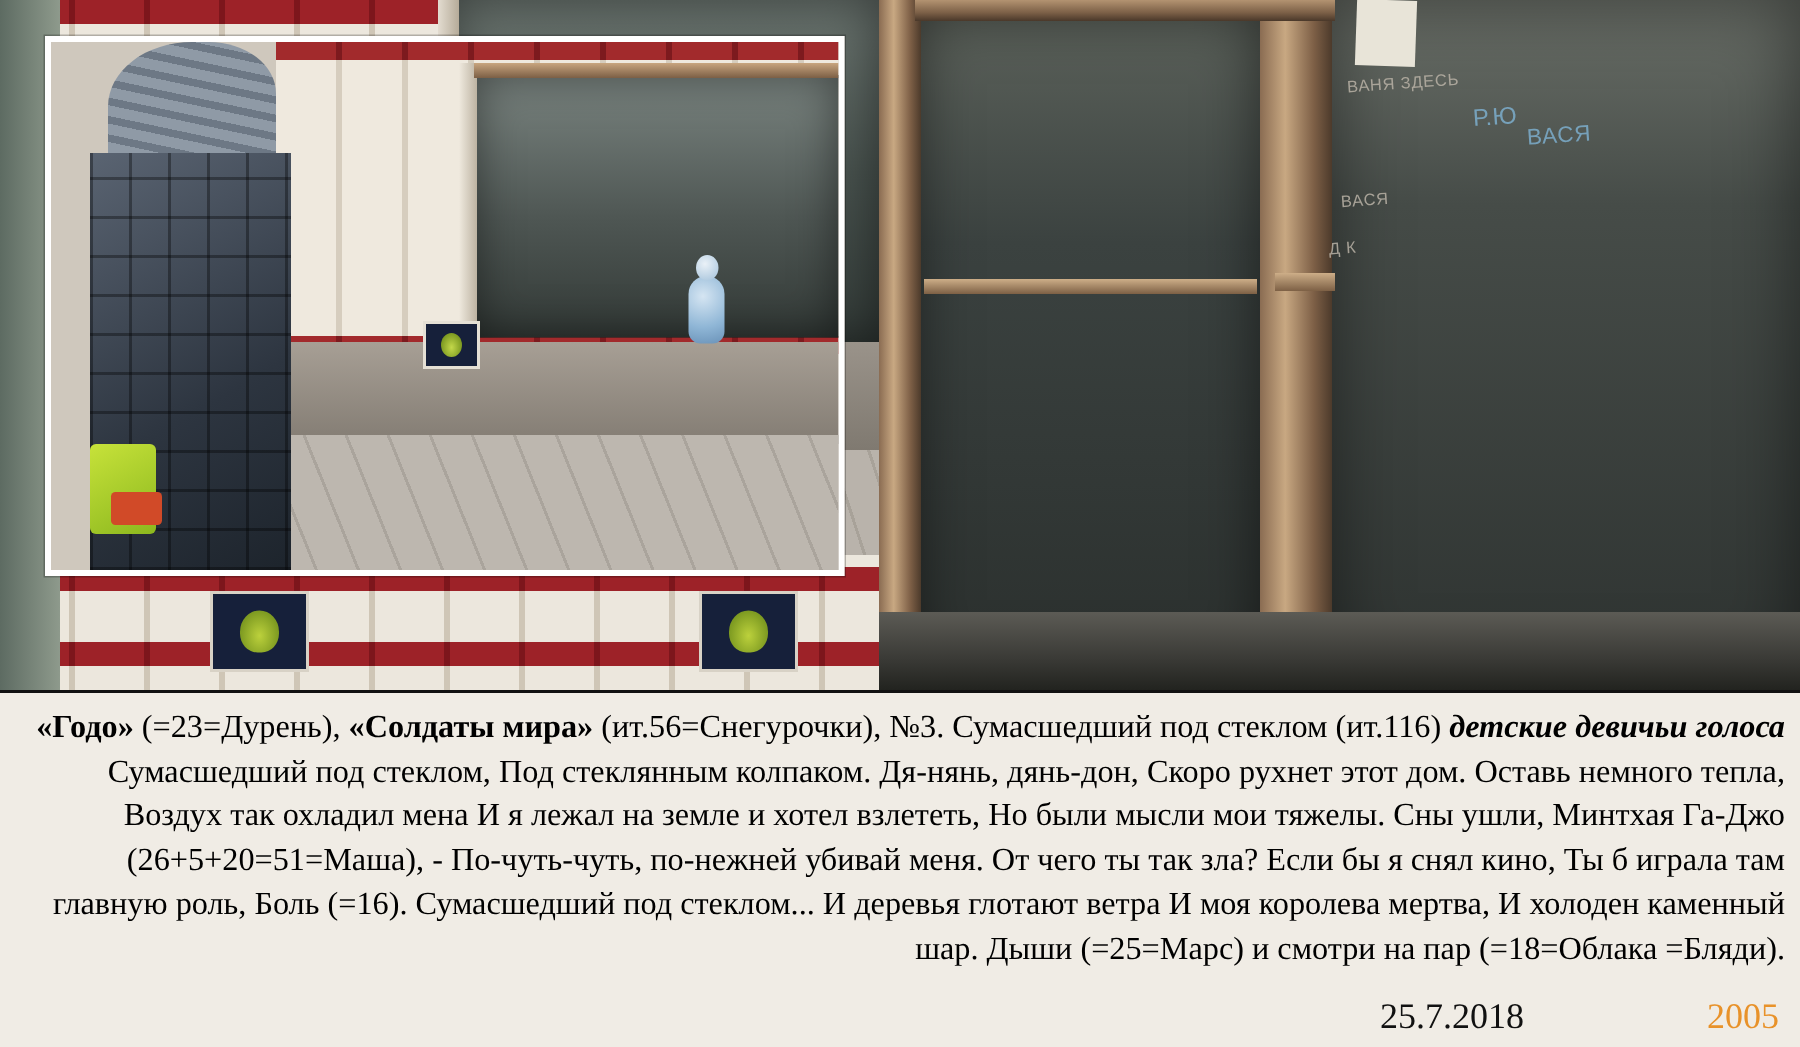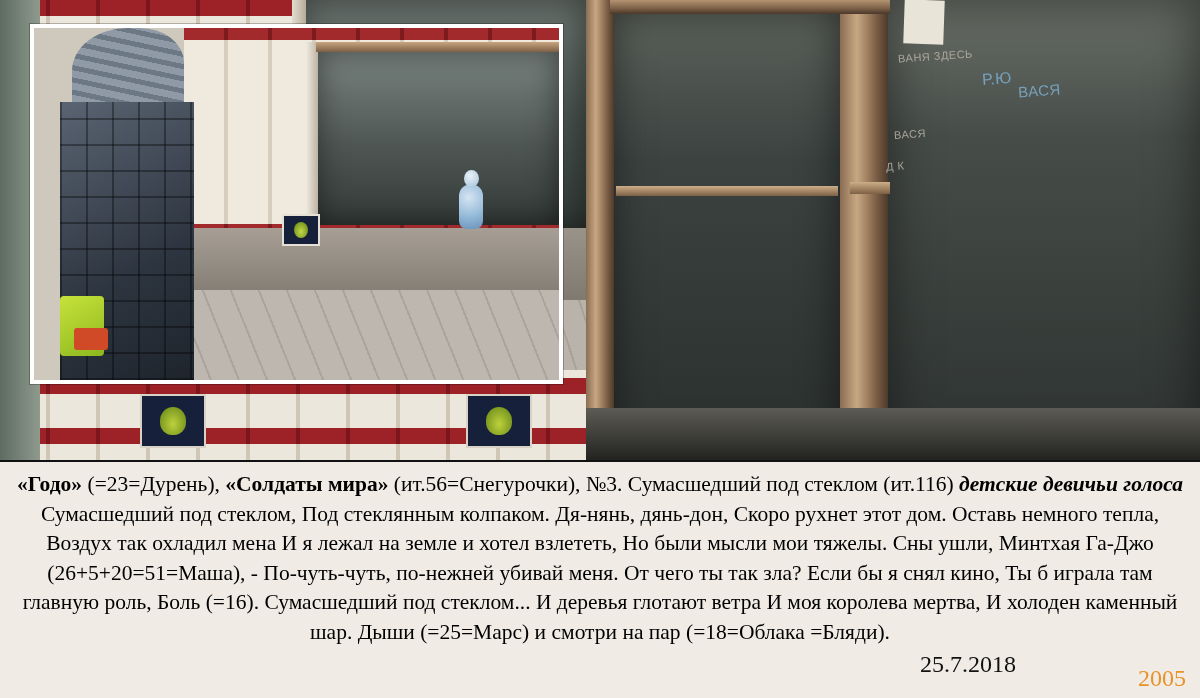--- a/index.html
+++ b/index.html
@@ -209,27 +209,27 @@
     background: #f0ece5;
     border-top: 2px solid #111;
     box-sizing: border-box;
     padding: 8px 10px 0 10px;
   }
   #caption .body {
     font-family: "Liberation Serif", serif;
     font-size: 21.5px;
     line-height: 29.5px;
     color: #000;
-    text-align: center;
+    text-align: right;
     hyphens: none;
   }
   .b { font-weight: bold; }
   .i { font-style: italic; font-weight: bold; }
   #date {
-    position: absolute; left: 920px; bottom: 20px;
+    position: absolute; left: 920px; bottom: 6px;
     font-family: "Liberation Serif", serif;
     font-size: 24px; color: #111;
   }
   #year {
     position: absolute; right: 14px; bottom: 6px;
     font-family: "Liberation Serif", serif;
     font-size: 24px; color: #e8922a;
   }
 </style>
 </head>

